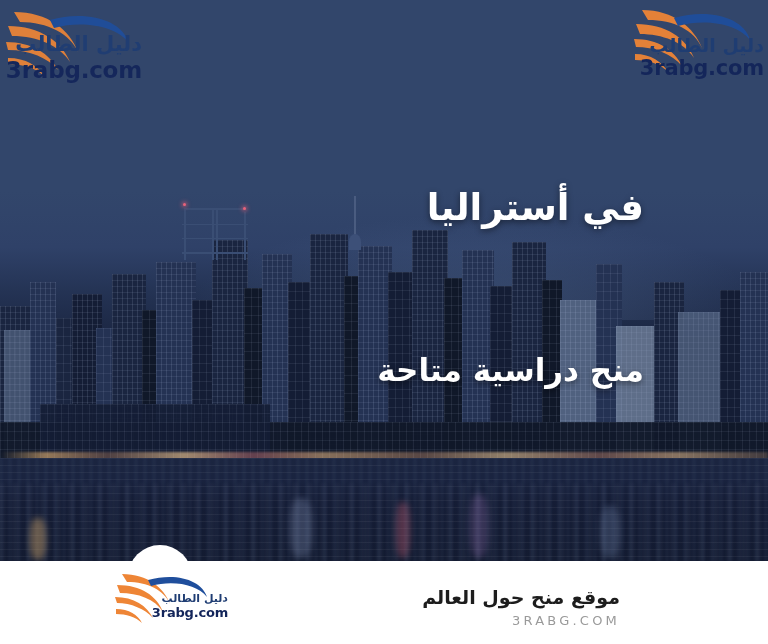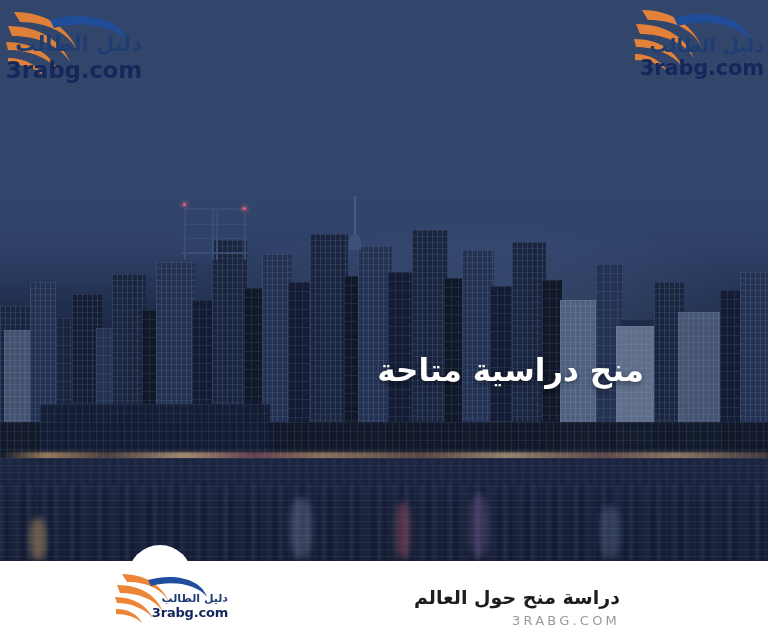--- a/index.html
+++ b/index.html
@@ -308,20 +308,21 @@
         <path d="M5 50 C21 50 32 58 38 68 C31 60 18 56 5 56 Z"></path>
       </g>
       <path d="M44 14 C80 4 114 14 120 36 C108 20 76 14 48 22 Z" fill="#1f4e9c"></path>
     </svg>
     <div class="ltxt" style="right:6px;top:32px;">
       <div class="lar" style="font-size:19px;">دليل الطالب</div>
       <div class="ldom" style="font-size:21px;margin-top:3px;">3rabg.com</div>
     </div>
   </div>
 
+  <div class="t-line1">في أستراليا</div>
 
 
   <div class="t-line3">منح دراسية متاحة</div>
 
   <div class="notch"></div>
   <div class="footer">
     <div class="logo logo-ft" style="left:112px;top:7px;">
       <svg class="mark" width="112" height="66" viewBox="0 0 112 66">
         <g fill="#ee8536">
           <path d="M10 6 C36 6 52 20 58 36 C52 22 36 14 15 14 Z"></path>
@@ -330,17 +331,17 @@
           <path d="M4 41 C17 41 26 47 30 55 C24 49 14 46 4 46 Z"></path>
         </g>
         <path d="M36 12 C64 4 90 12 95 29 C85 16 60 12 39 18 Z" fill="#1f4e9c"></path>
       </svg>
       <div class="ltxt" style="right:-4px;top:25px;">
         <div class="lar" style="font-size:11px;">دليل الطالب</div>
         <div class="ldom" style="font-size:13px;margin-top:2px;">3rabg.com</div>
       </div>
     </div>
 
-    <div class="foot-ar" style="top:25px;">دراسة منح حول العالم</div>
+    <div class="foot-ar" style="top:25px;">موقع منح حول العالم</div>
     <div class="foot-dom" style="top:52px;">3RABG.COM</div>
   </div>
 
 </div>
 
 </body></html>

